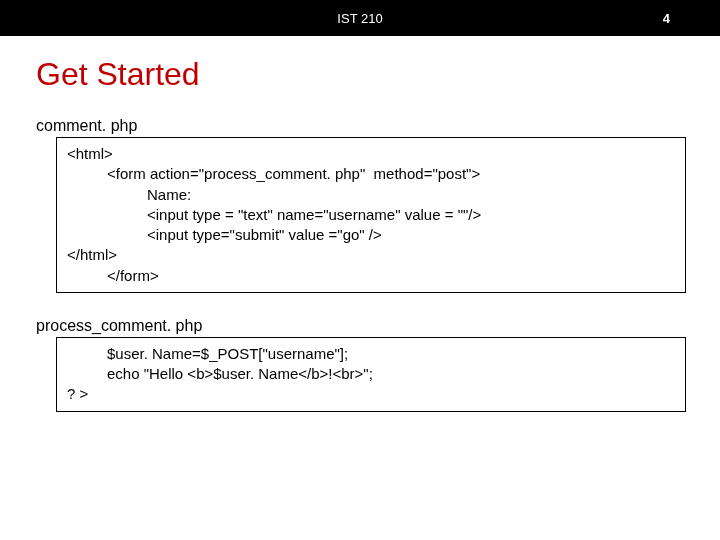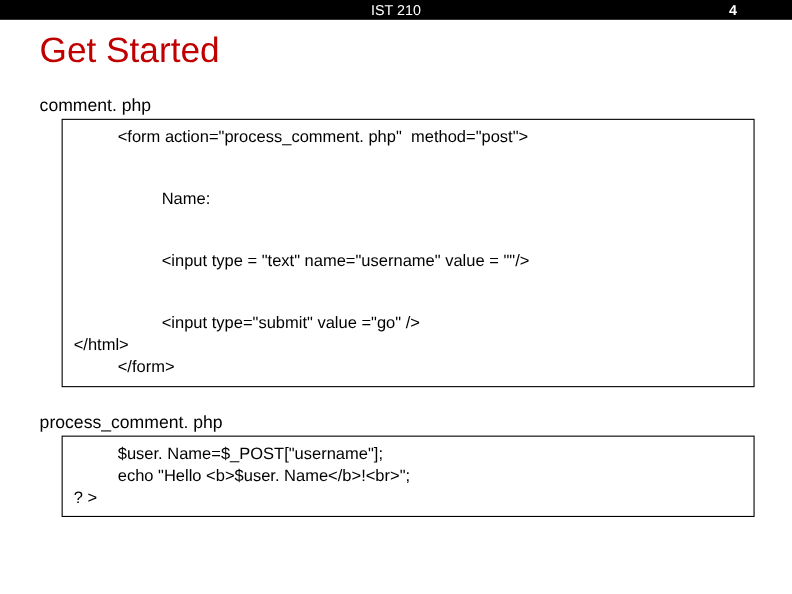--- a/index.html
+++ b/index.html
@@ -9,42 +9,42 @@
     }
     body {
       width: 720px;
       height: 540px;
       font-family: Arial, sans-serif;
       background: #fff;
       position: relative;
     }
     .header-bar {
       width: 100%;
-      height: 18px;
+      height: 36px;
       background: #000;
       color: #fff;
       display: flex;
       align-items: center;
       font-size: 13px;
       padding: 0 20px;
     }
     .header-title {
       flex: 1;
       text-align: center;
     }
     .header-pagenum {
       font-weight: bold;
       position: absolute;
       right: 50px;
     }
     .slide-title {
       color: #c00000;
       font-size: 32px;
       font-weight: normal;
-      margin: 9px 0 18px 36px;
+      margin: 20px 0 18px 36px;
       font-family: Arial, sans-serif;
     }
     .file-label {
       font-size: 16px;
       margin-left: 36px;
       margin-bottom: 2px;
       font-family: Arial, sans-serif;
       margin-top: 24px;
     }
     .code-box {
@@ -54,34 +54,35 @@
       background: #fff;
     }
     .code-line {
       font-family: Arial, sans-serif;
       font-size: 15px;
       line-height: 1.35;
       white-space: pre;
     }
     .indent-1 { padding-left: 0; }
     .indent-2 { padding-left: 40px; }
-    .indent-3 { padding-left: 80px; margin-top: 36px; }
+    .indent-3 { padding-left: 80px; }
   </style>
 </head>
 <body>
 
 <div class="header-bar">
   <span class="header-title">IST 210</span>
   <span class="header-pagenum">4</span>
 </div>
 
 <h1 class="slide-title">Get Started</h1>
 
 <div class="file-label">comment. php</div>
 <div class="code-box">
+  <div class="code-line indent-1">&lt;html&gt;</div>
   <div class="code-line indent-2">&lt;form action="process_comment. php"  method="post"&gt;</div>
   <div class="code-line indent-3">Name:</div>
   <div class="code-line indent-3">&lt;input type = "text" name="username" value = ""/&gt;</div>
   <div class="code-line indent-3">&lt;input type="submit" value ="go" /&gt;</div>
   <div class="code-line indent-1">&lt;/html&gt;</div>
   <div class="code-line indent-2">&lt;/form&gt;</div>
 </div>
 
 <div class="file-label">process_comment. php</div>
 <div class="code-box">

